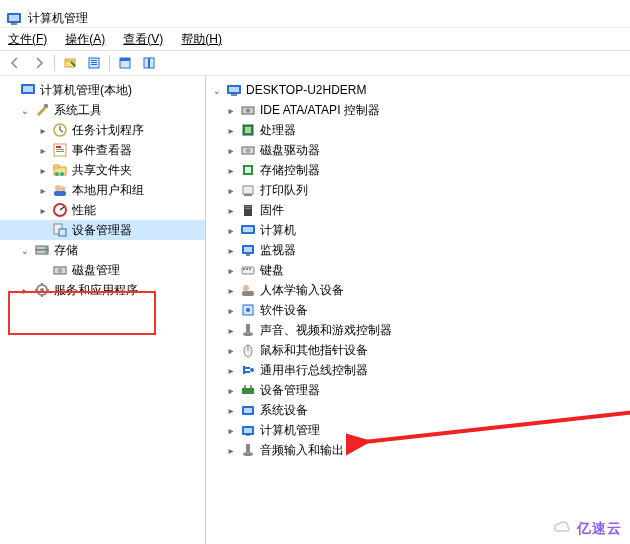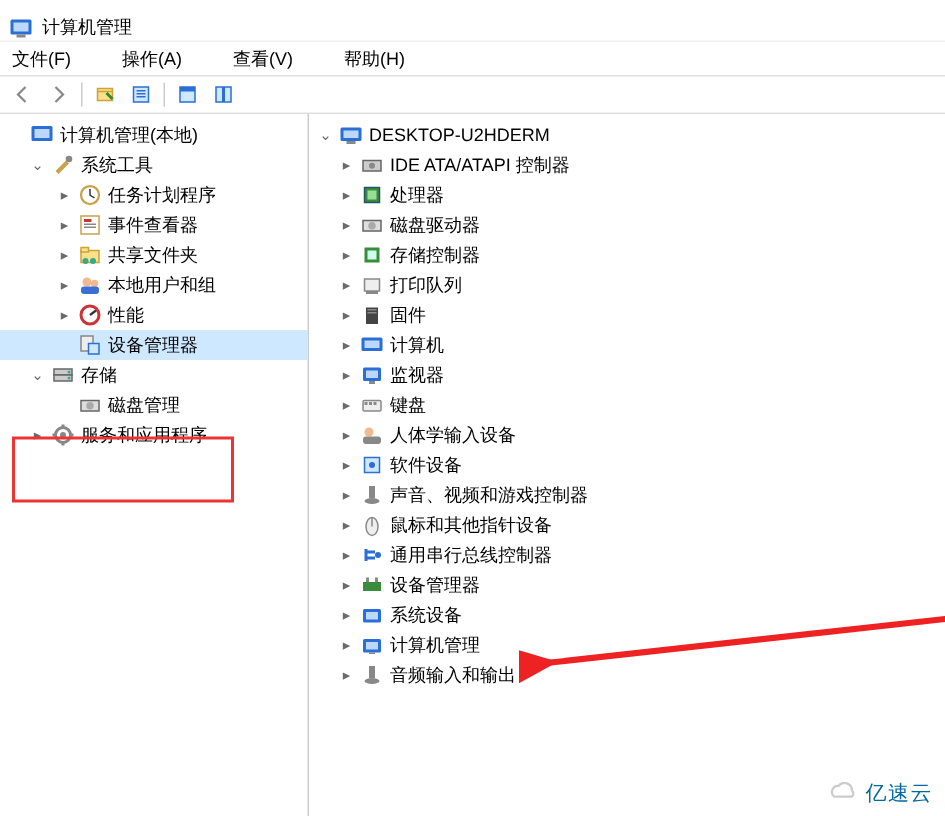--- a/index.html
+++ b/index.html
@@ -22,21 +22,22 @@
     background: #fff;
     border-bottom: 1px solid #eee;
   }
   .titlebar .app-icon { width: 16px; height: 16px; margin-right: 6px; }
   .menubar {
     height: 22px;
     display: flex;
     align-items: center;
     padding: 0 4px;
     background: #fff;
-    gap: 26px;
+    gap: 10px;
+    text-decoration: underline;
   }
   .menubar span { padding: 2px 4px; cursor: default; }
   .toolbar {
     height: 26px;
     display: flex;
     align-items: center;
     padding: 0 4px;
     background: #fff;
     border-top: 1px solid #e0e0e0;
     border-bottom: 1px solid #e0e0e0;
@@ -85,23 +86,23 @@
     pointer-events: none;
   }
   .selected { background: #cde8ff; }
   .arrow {
     position: absolute;
     pointer-events: none;
   }
   .watermark {
     position: absolute;
     right: 8px; bottom: 6px;
-    color: #0369a1;
+    color: #8b5cf6;
     font-size: 14px;
-    font-weight: normal;
+    font-weight: bold;
     letter-spacing: 1px;
   }
   
   .ind0 { padding-left: 4px; }
   .ind1 { padding-left: 18px; }
   .ind2 { padding-left: 36px; }
 </style>
 </head>
 <body>
 

